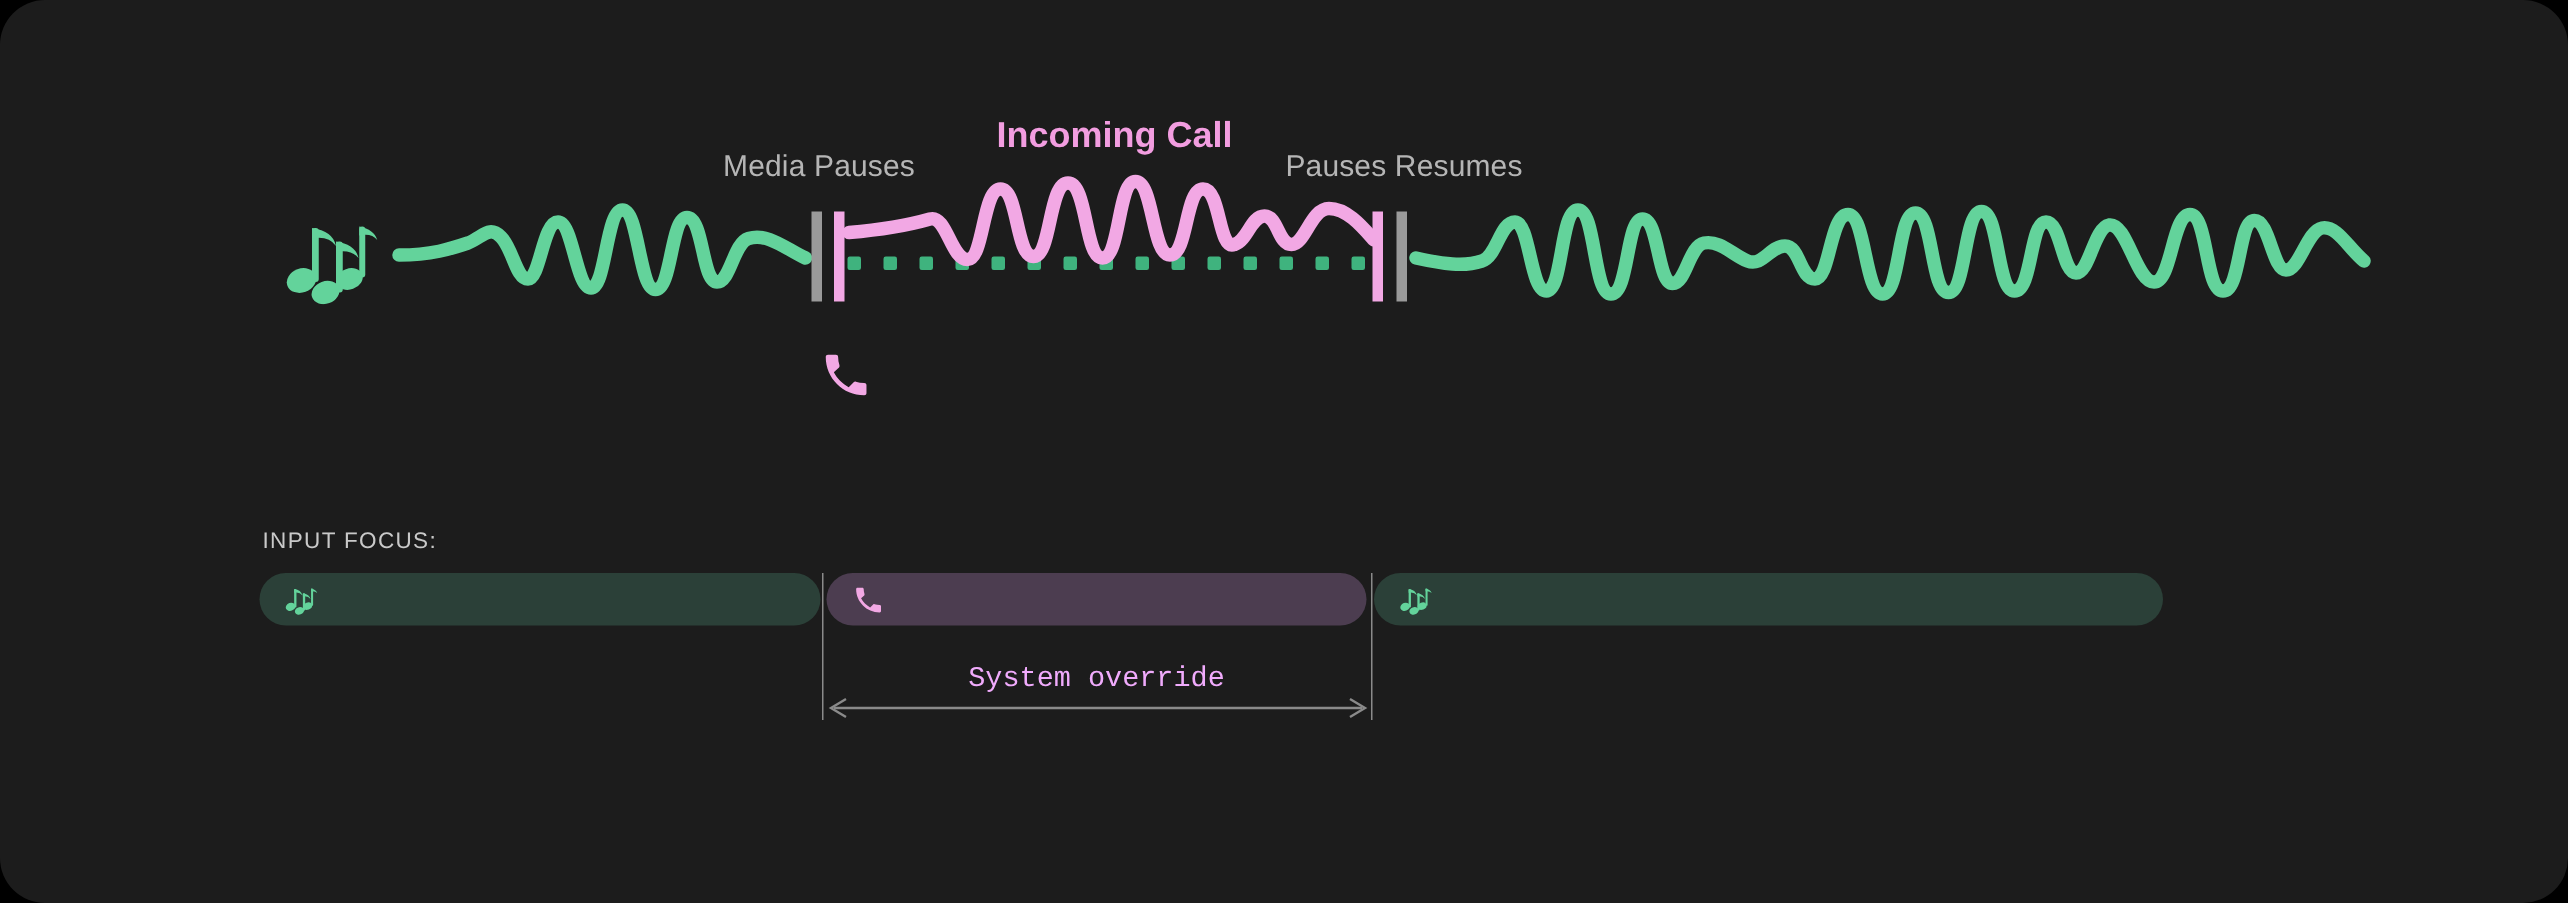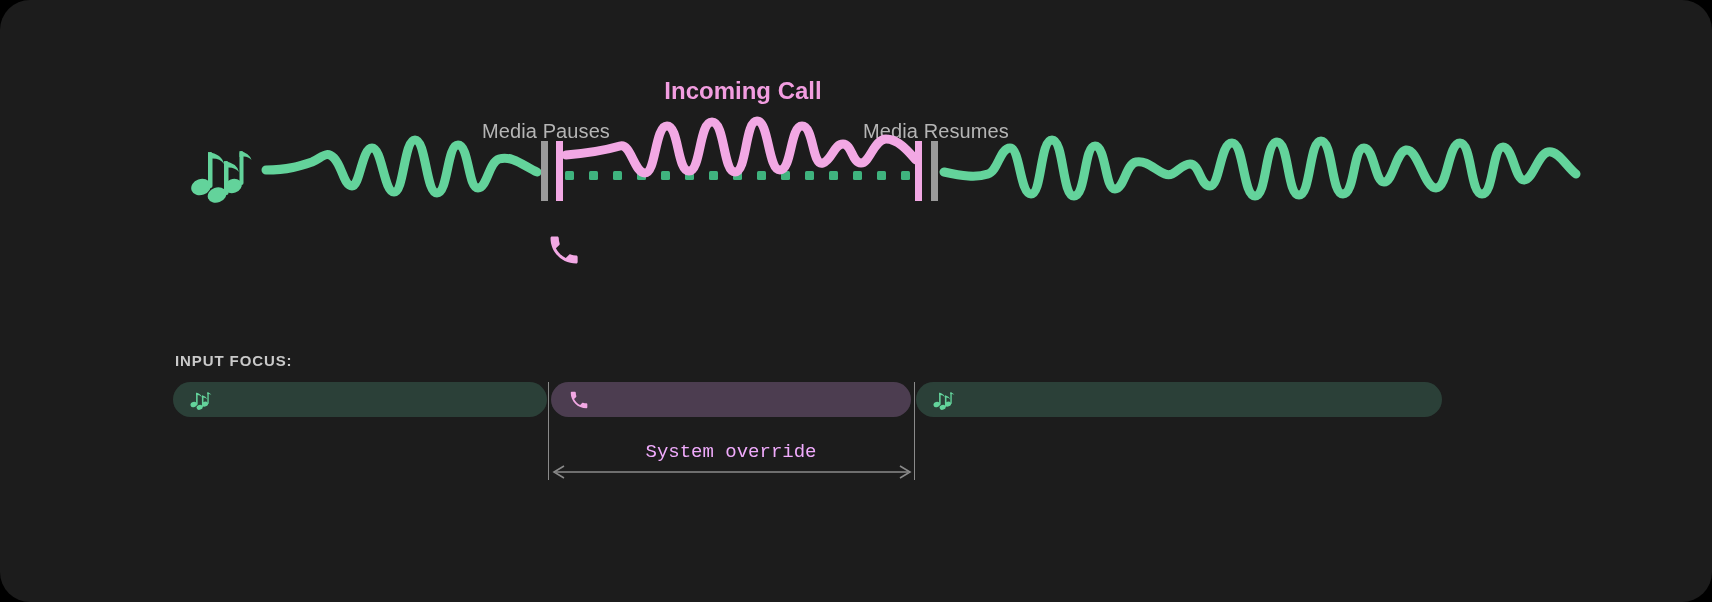--- a/index.html
+++ b/index.html
@@ -24,34 +24,33 @@
   }
   .lbl {
     position: absolute;
     white-space: nowrap;
     transform: translateX(-50%);
   }
   #label-media-pauses, #label-media-resumes {
     color: #b5b5b5;
     font-size: 20px;
     letter-spacing: 0.1px;
-    margin-top: 20px;
   }
   #label-incoming-call {
     color: #f29de0;
     font-size: 24px;
     font-weight: 600;
   }
   #input-focus-label {
     position: absolute;
     left: 175px;
     top: 352px;
     color: #c9c9c9;
     font-size: 15px;
-    font-weight: 700;
+    font-weight: 400;
     letter-spacing: 0.9px;
   }
   .focus-bar {
     position: absolute;
     top: 382px;
     height: 35px;
     border-radius: 18px;
     display: flex;
     align-items: center;
   }
@@ -105,21 +104,21 @@
 </style>
 </head>
 <body>
 
 <div id="card">
 
   <div class="lbl" id="label-media-pauses" style="left:546px; top:100px;">Media Pauses</div>
 
   <div class="lbl" id="label-incoming-call" style="left:743px; top:77px;">Incoming Call</div>
 
-  <div class="lbl" id="label-media-resumes" style="left:936px; top:100px;">Media Resumes</div>
+  <div class="lbl" id="label-media-resumes" style="left:936px; top:100px;">Pauses Resumes</div>
 
   <div id="music-note-main">
     <svg width="62" height="58" viewBox="0 0 62 58">
       <g fill="#63d39b">
         <ellipse cx="11" cy="42" rx="10" ry="8" transform="rotate(-20 11 42)"></ellipse>
         <rect x="18" y="7" width="4.5" height="36" rx="2"></rect>
         <path d="M18 7 q14 2 16 12 q-5 -7 -16 -5 z"></path>
         <ellipse cx="27" cy="50" rx="9.5" ry="7.5" transform="rotate(-20 27 50)"></ellipse>
         <rect x="34" y="16" width="4.5" height="34" rx="2"></rect>
         <path d="M34 16 q13 2 15 11 q-5 -6 -15 -4 z"></path>

